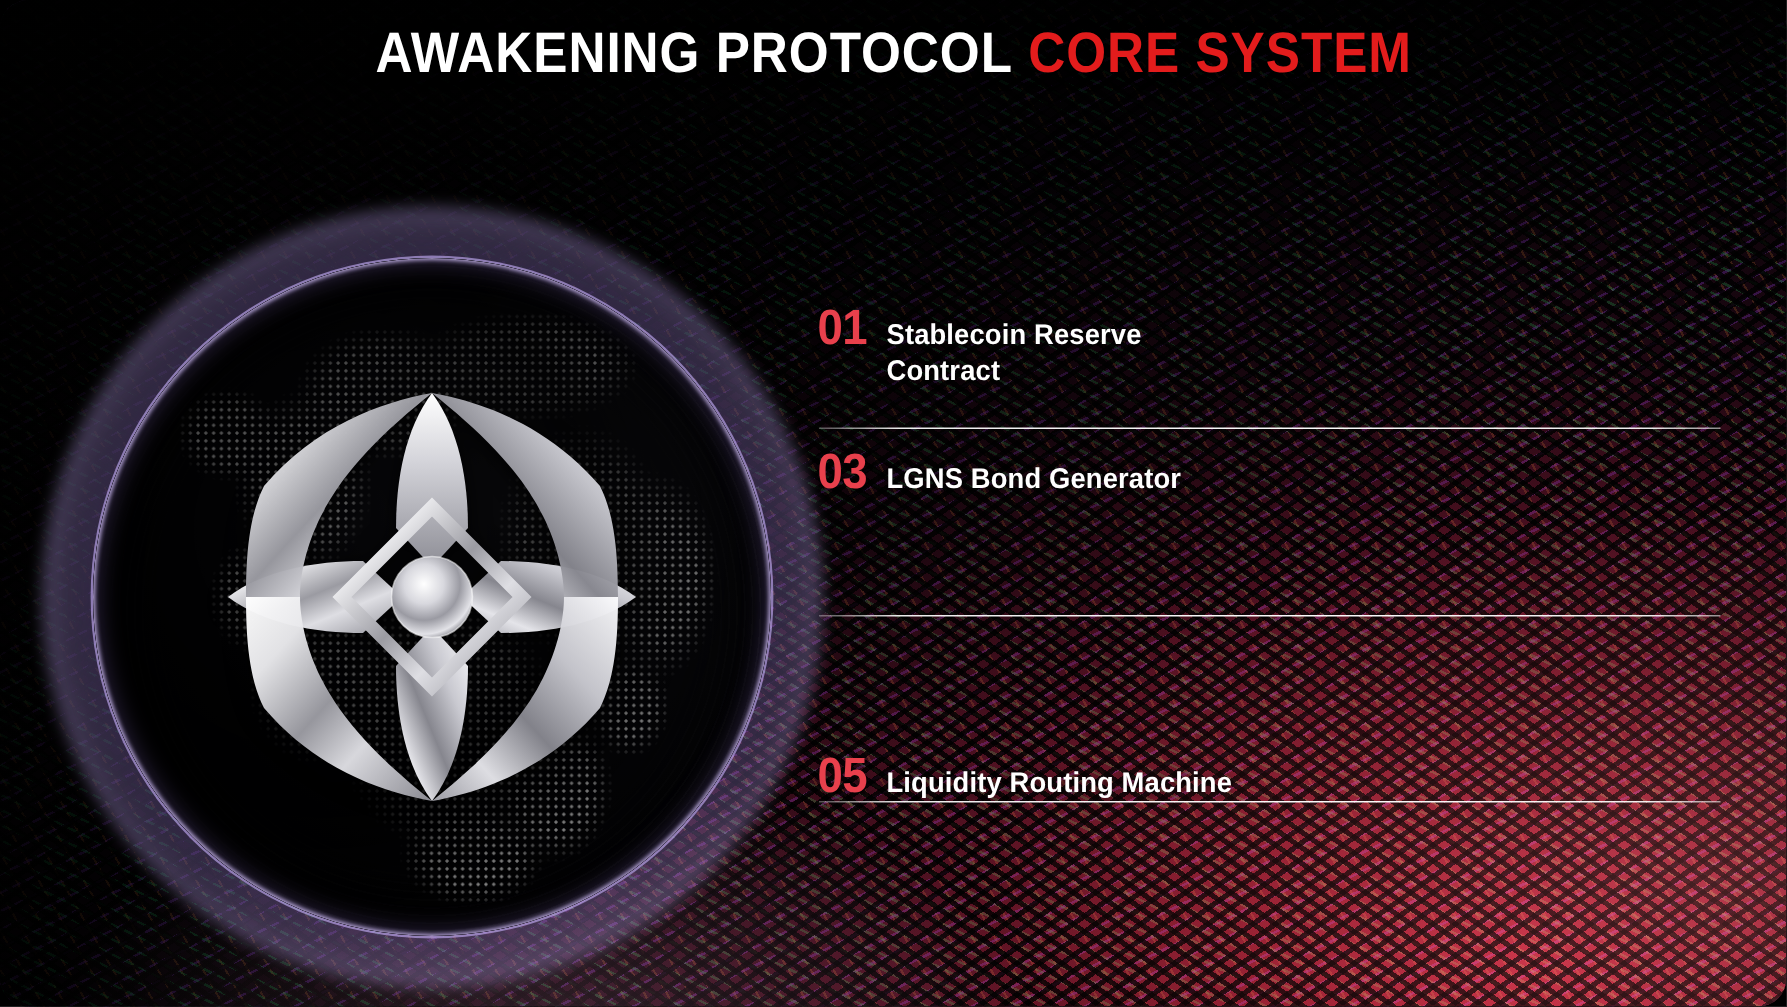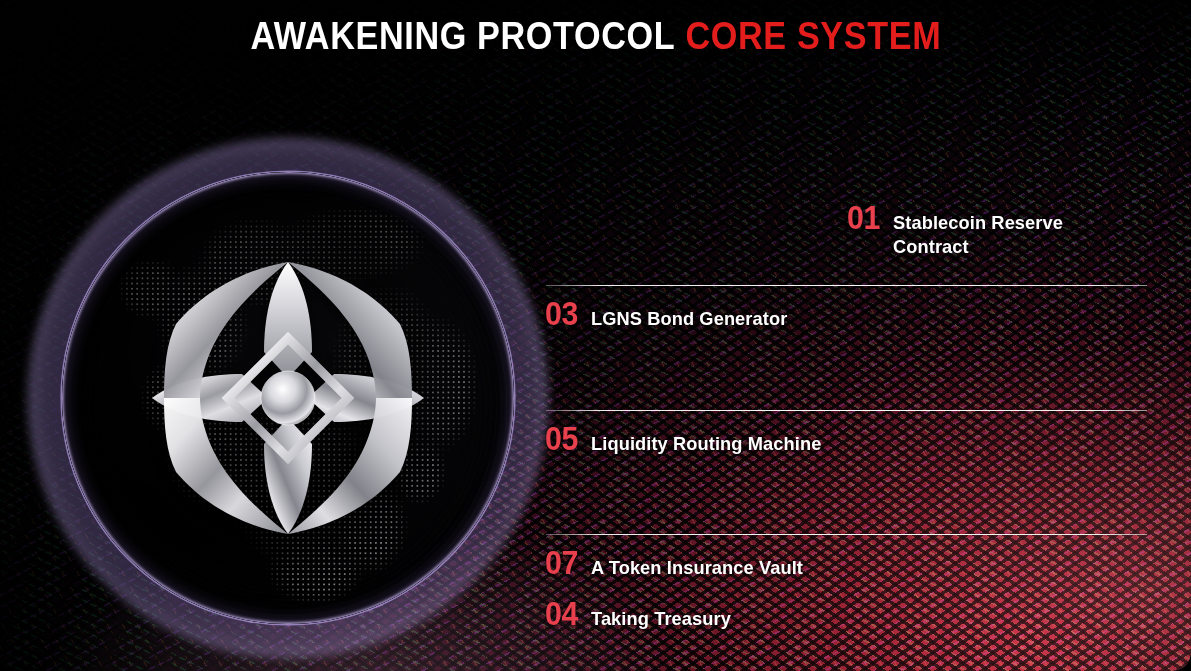--- a/index.html
+++ b/index.html
@@ -209,23 +209,23 @@
     left: 545px;
     top: 190px;
     width: 602px;
     z-index: 6;
   }
   .row {
     position: relative;
     display: flex;
     align-items: flex-start;
   }
-  .row-r1 { height: 96px; justify-content: flex-end; }
-  .row-r2 { height: 125px; flex-direction: column; }
-  .row-r3 { height: 124px; }
+  .row-r1 { height: 96px; }
+  .row-r2 { height: 125px; }
+  .row-r3 { height: 124px; align-items: flex-end; }
   .row-r4 { height: 80px; }
 
   .cell {
     display: flex;
     align-items: baseline;
     padding-top: 11px;
   }
   .cell-a { width: 300px; flex: 0 0 300px; }
   .cell-b { width: 302px; flex: 0 0 302px; }
 
@@ -358,36 +358,26 @@
         <span class="label">Stablecoin Reserve Contract</span>
       </div>
       <div class="divider"></div>
     </div>
 
     <div class="row row-r2">
       <div class="cell cell-a">
         <span class="num">03</span>
         <span class="label">LGNS Bond Generator</span>
       </div>
-      <div class="cell cell-b">
-        <span class="num">04</span>
-        <span class="label">Taking Treasury</span>
-      </div>
       <div class="divider"></div>
     </div>
 
     <div class="row row-r3">
       <div class="cell cell-a">
         <span class="num">05</span>
         <span class="label">Liquidity Routing Machine</span>
       </div>
       <div class="divider"></div>
     </div>
 
-    <div class="row row-r4">
-      <div class="cell cell-a">
-        <span class="num">07</span>
-        <span class="label">A Token Insurance Vault</span>
-      </div>
-    </div>
 
   </div>
 </div>
 
 </body></html>

